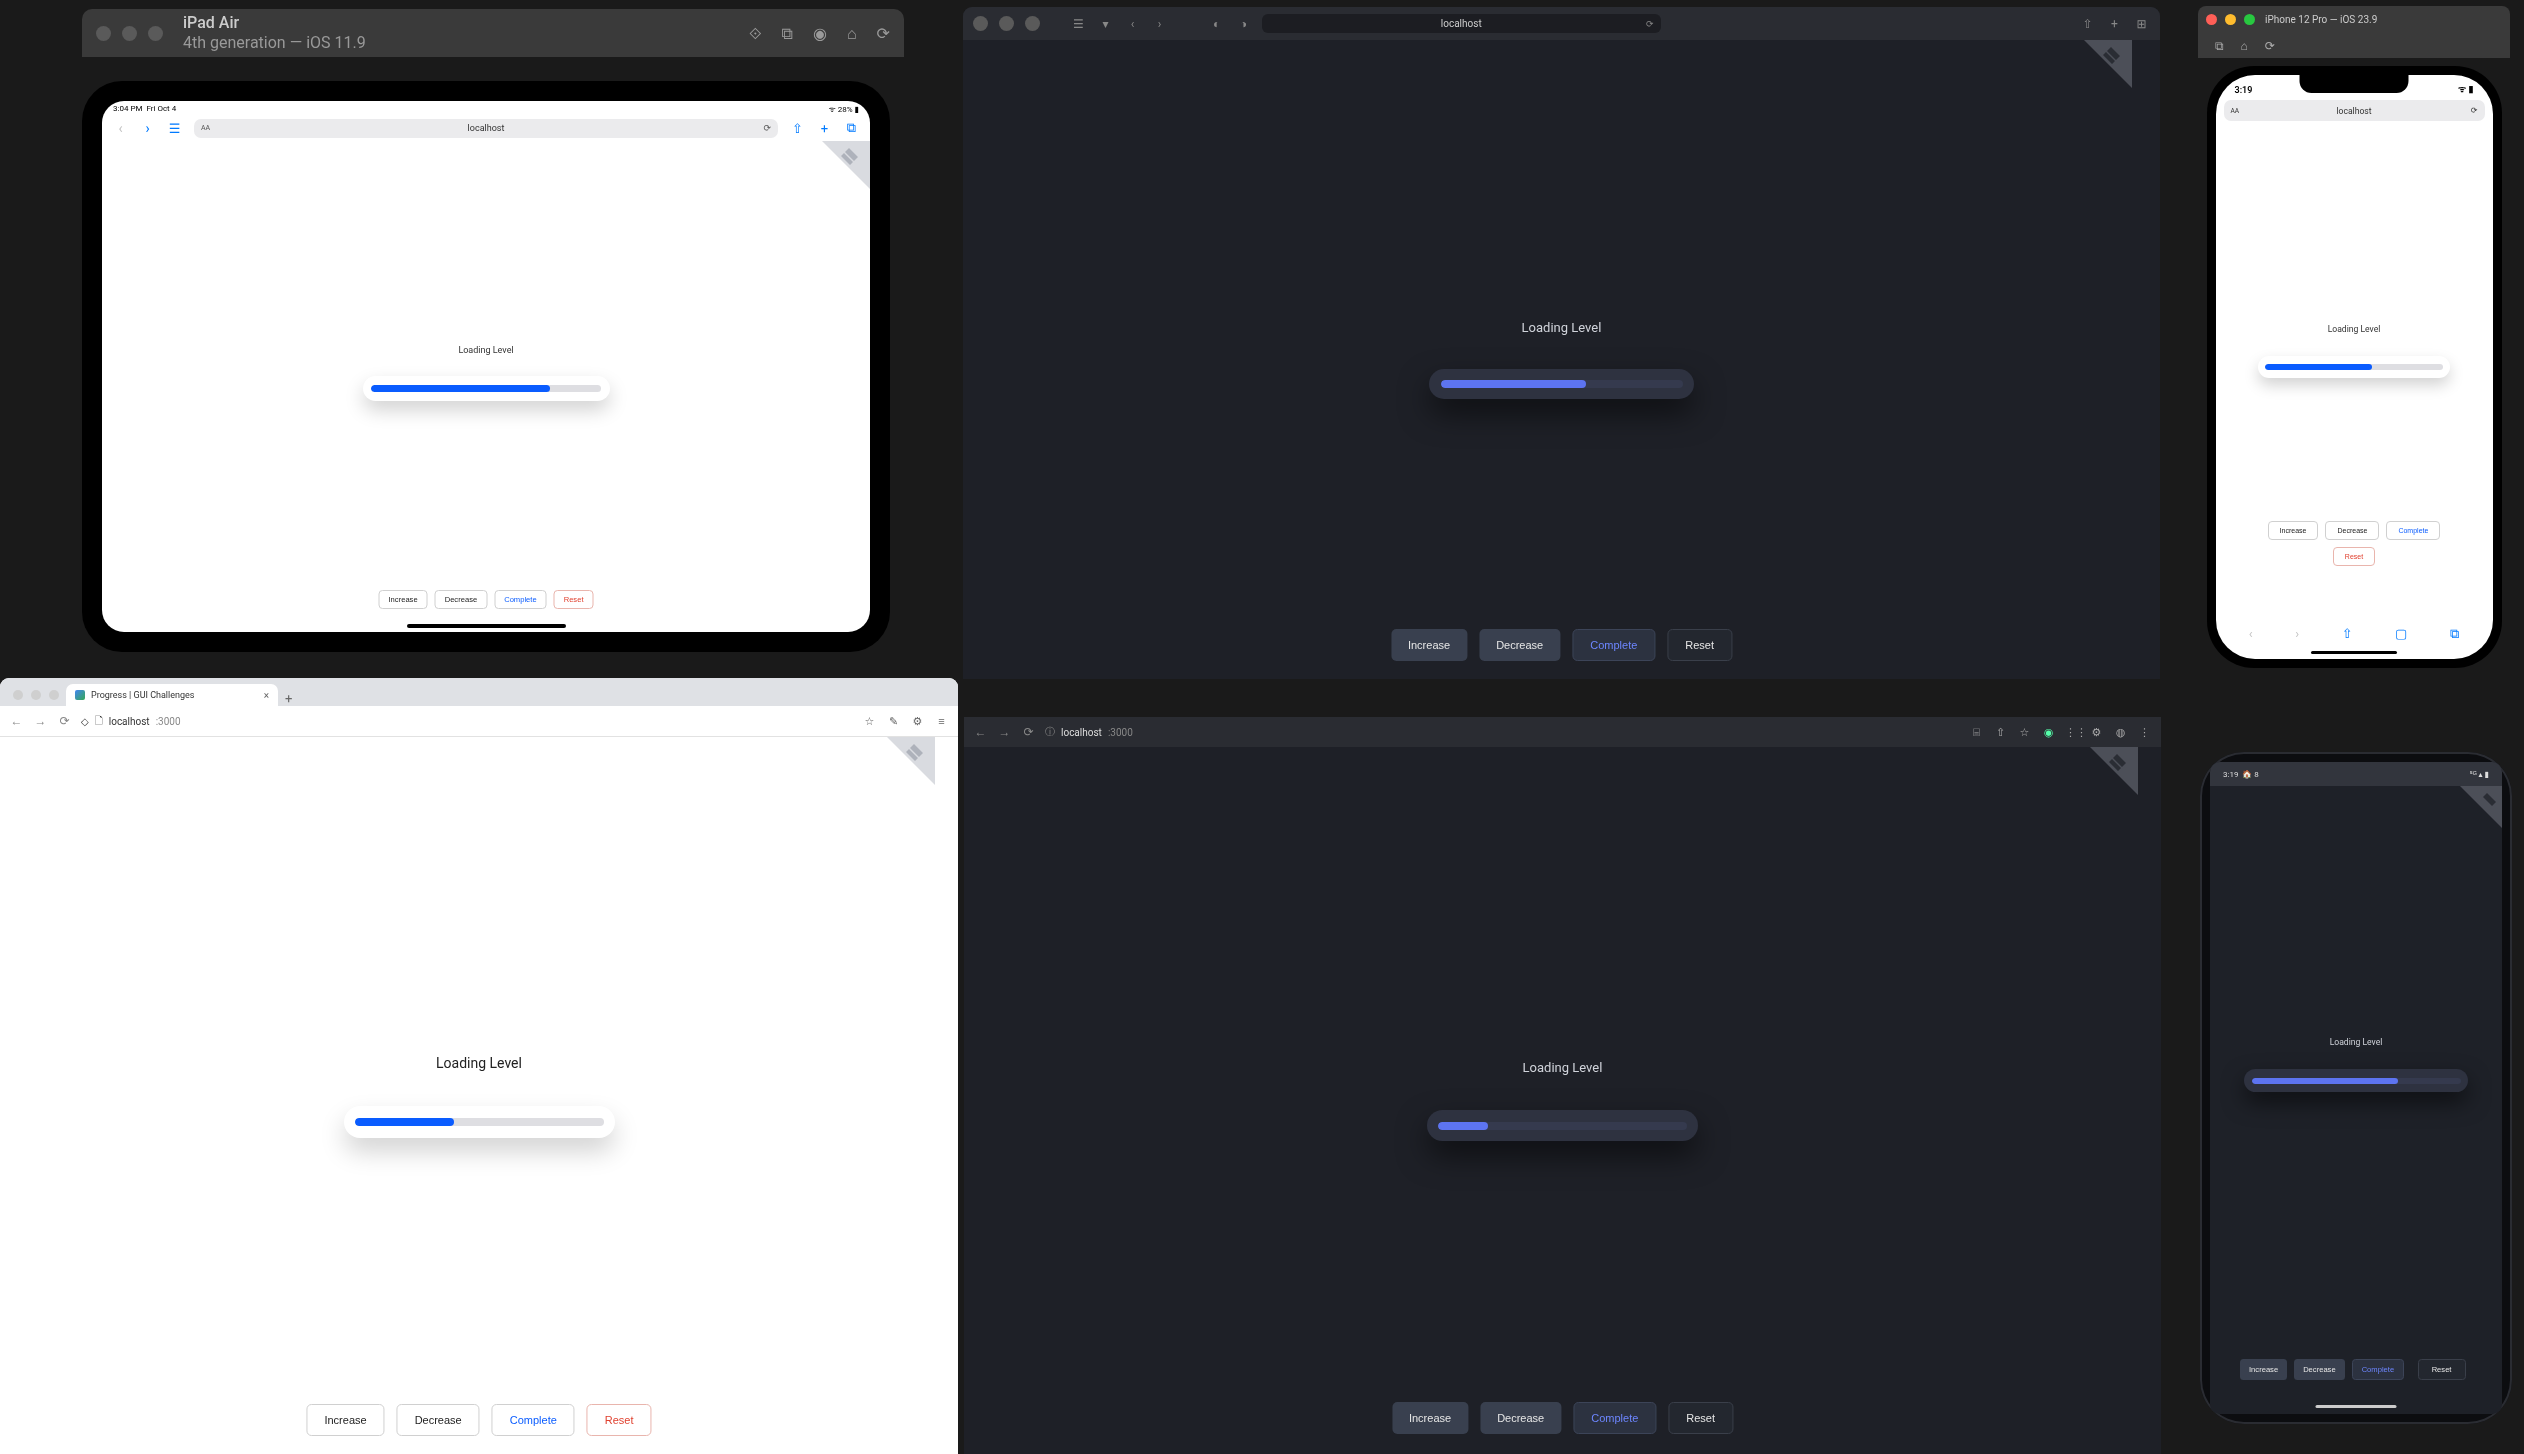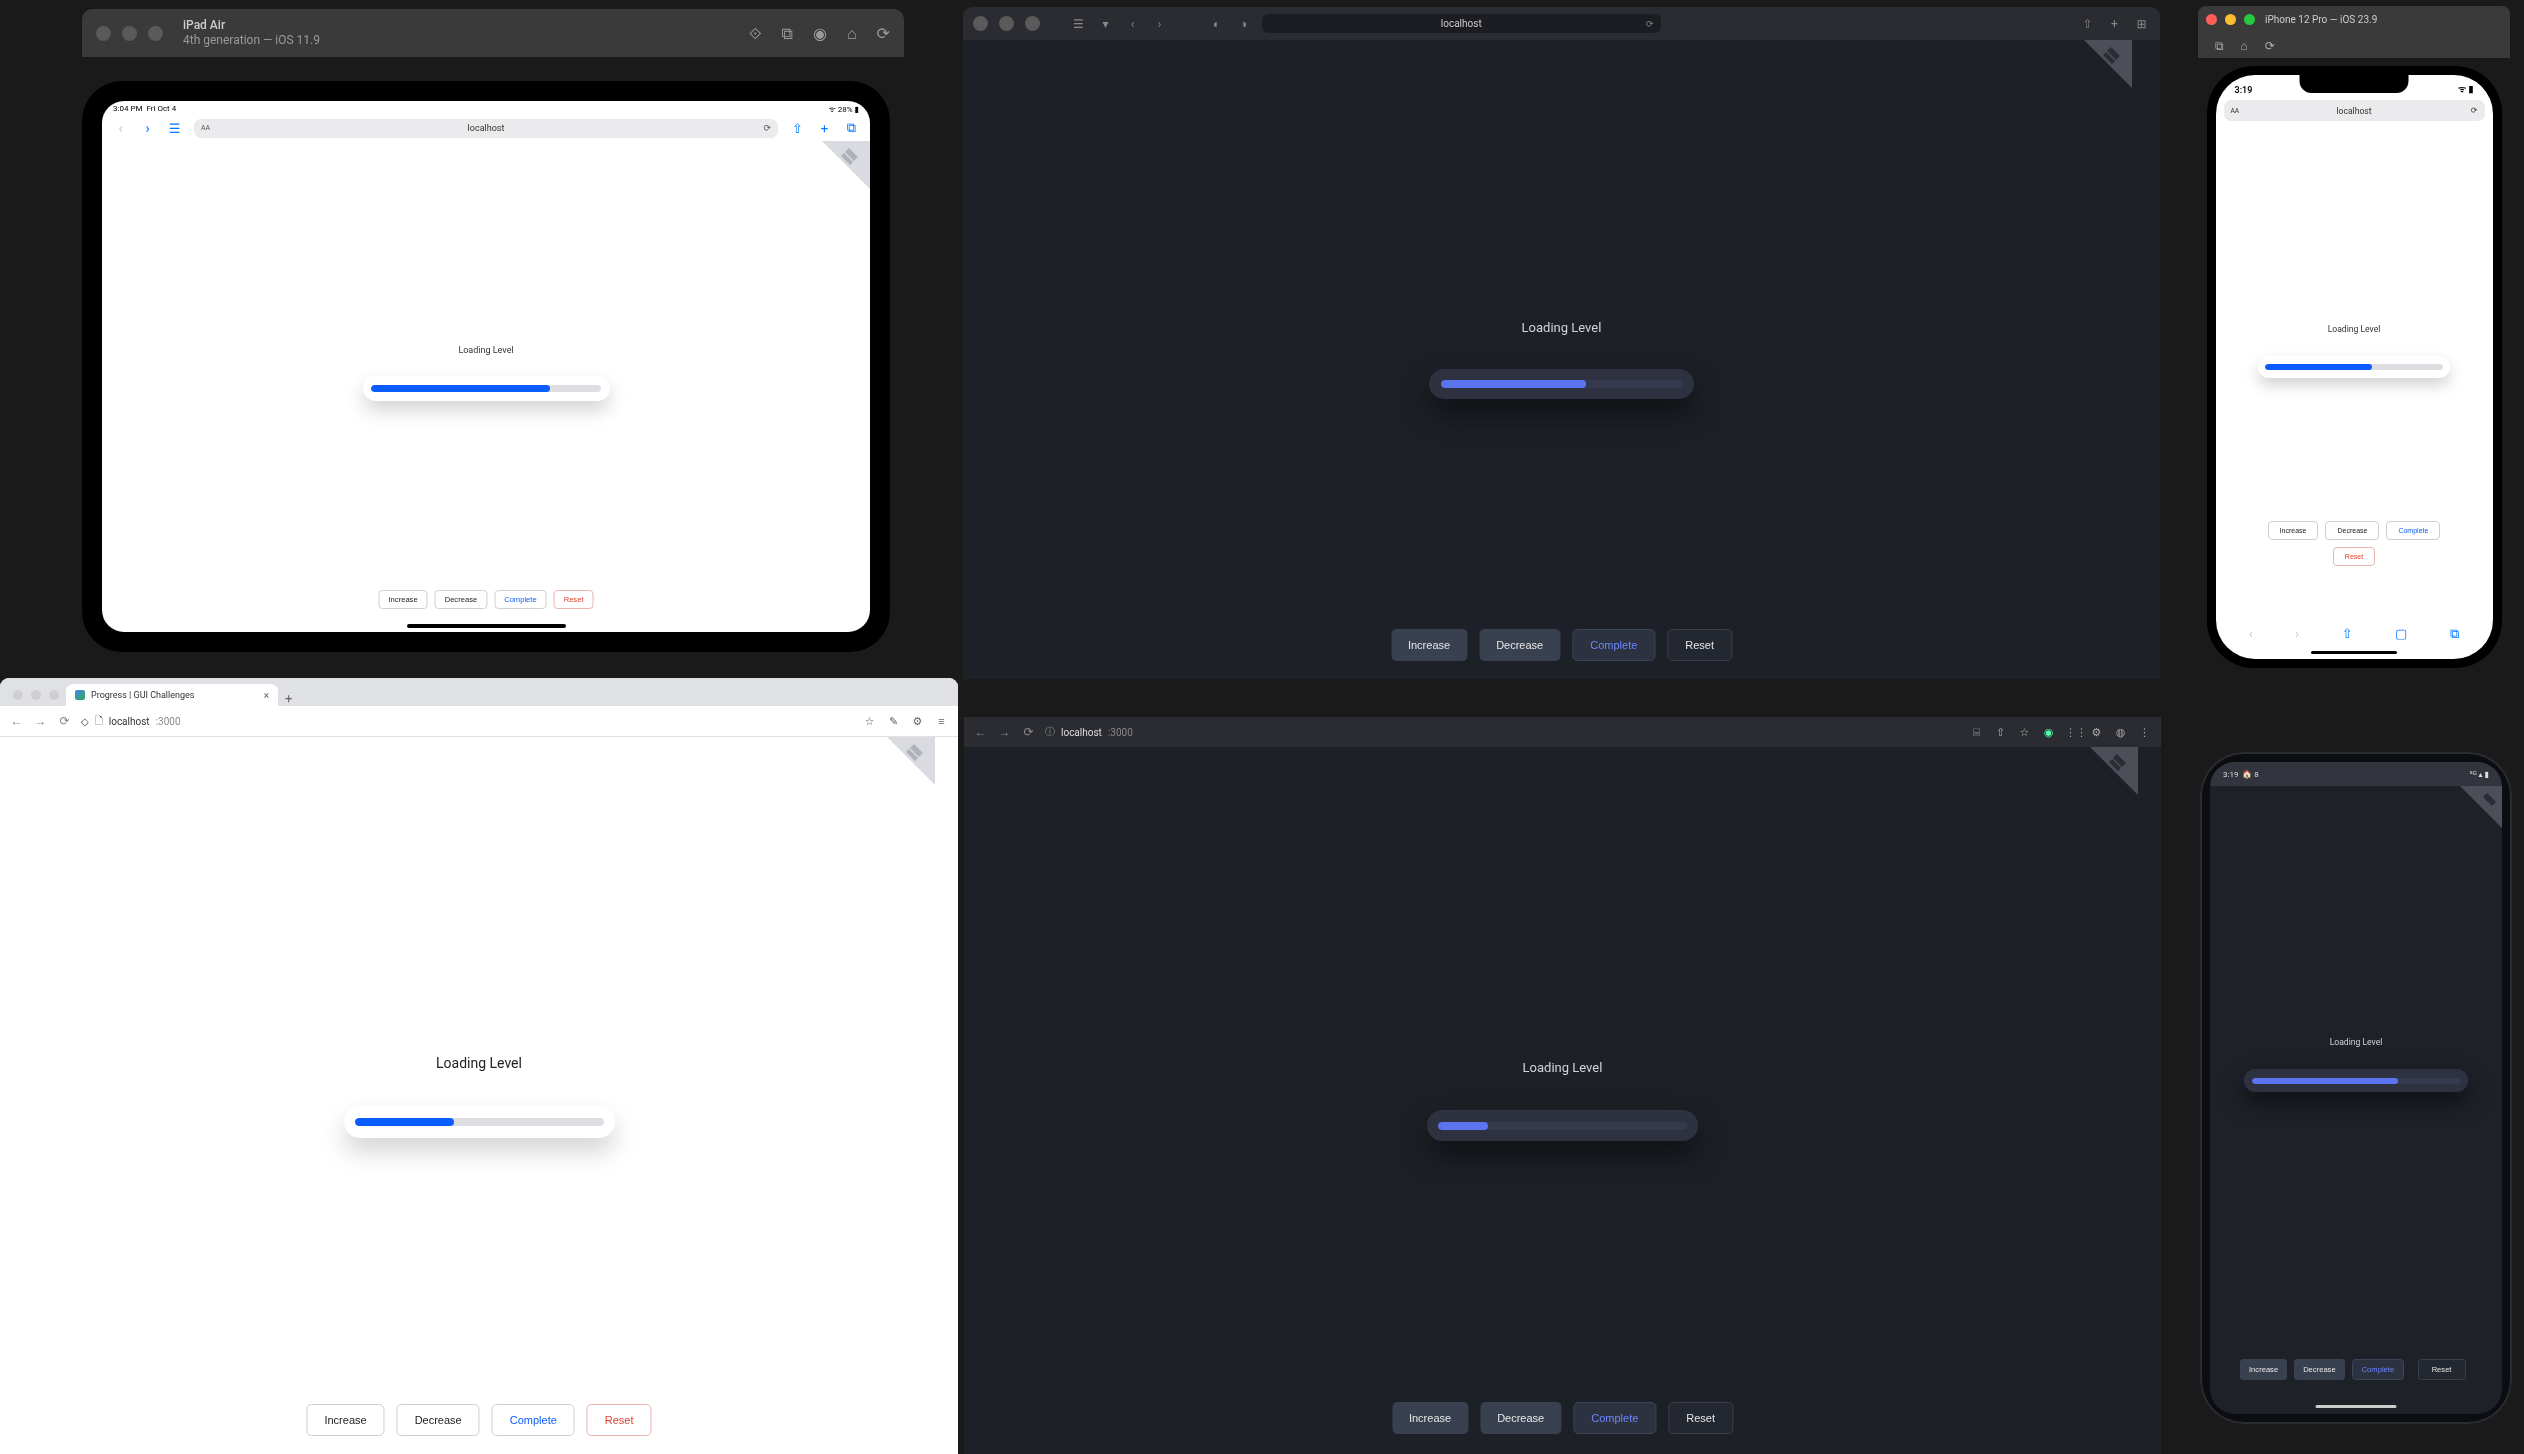--- a/index.html
+++ b/index.html
@@ -21,21 +21,21 @@
 .ipad-titlebar {
   height: 48px;
   background: #3a3a3a;
   border-radius: 10px 10px 0 0;
   display: flex;
   align-items: center;
   padding: 5px 14px;
 }
 .traffic-lights { display: flex; gap: 11px; margin-right: 20px; }
 .traffic-lights span { width: 15px; height: 15px; border-radius: 50%; background: #5a5a5a; }
-.ipad-titlebar .title-block { flex: 1; color: #999; font-size: 12px; line-height: 1.25; }
+.ipad-titlebar .title-block { flex: 1; color: #999; font-size: 16px; line-height: 1.25; }
 .ipad-titlebar .title1 { color: #ccc; font-weight: 500; }
 .ipad-titlebar .iconrow { display: flex; gap: 20px; color: #9a9a9a; font-size: 16px; }
 .ipad-frame {
   margin-top: 24px;
   width: 808px; height: 571px;
   background: #000;
   border-radius: 40px;
   padding: 20px;
   position: relative;
 }
@@ -310,21 +310,21 @@
 .android-panel {
   position: absolute;
   left: 2200px; top: 752px;
   width: 312px;
 }
 .android-frame {
   width: 312px; height: 672px; background: #0c0d10; border-radius: 44px; padding: 10px 10px 10px; position: relative;
   box-shadow: inset 0 0 0 2px #2a2c32;
 }
 .android-screen {
-  width: 100%; height: 100%; background: #1e2128; border-radius: 25px; overflow: hidden;
+  width: 100%; height: 100%; background: #1e2128; border-radius: 10px; overflow: hidden;
   display: flex; flex-direction: column; position: relative;
 }
 .android-statusbar {
   background: #32353d; height: 24px; display: flex; justify-content: space-between; align-items: center;
   padding: 0 13px; font-size: 8px; color: #ddd;
 }
 .android-content {
   flex: 1; display: flex; flex-direction: column; align-items: center; justify-content: center;
   position: relative; padding-bottom: 71px;
 }

